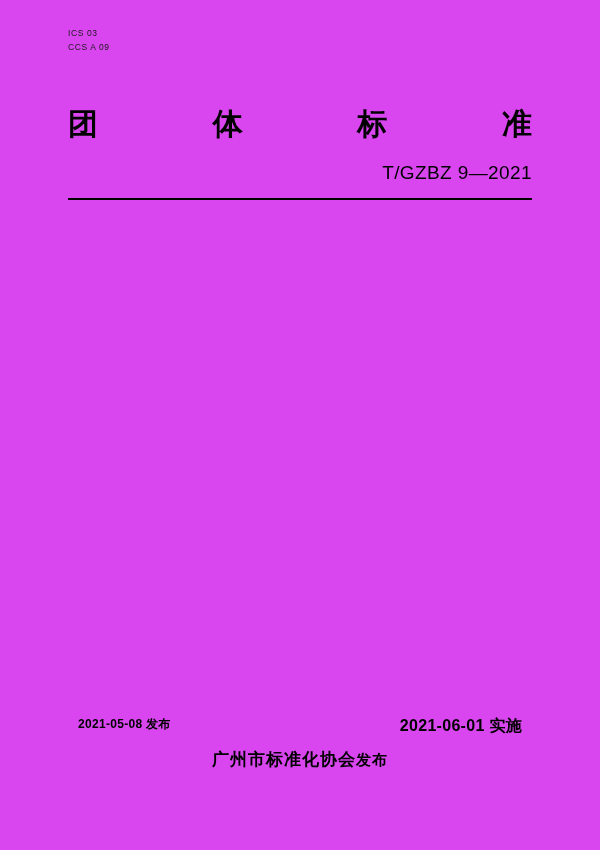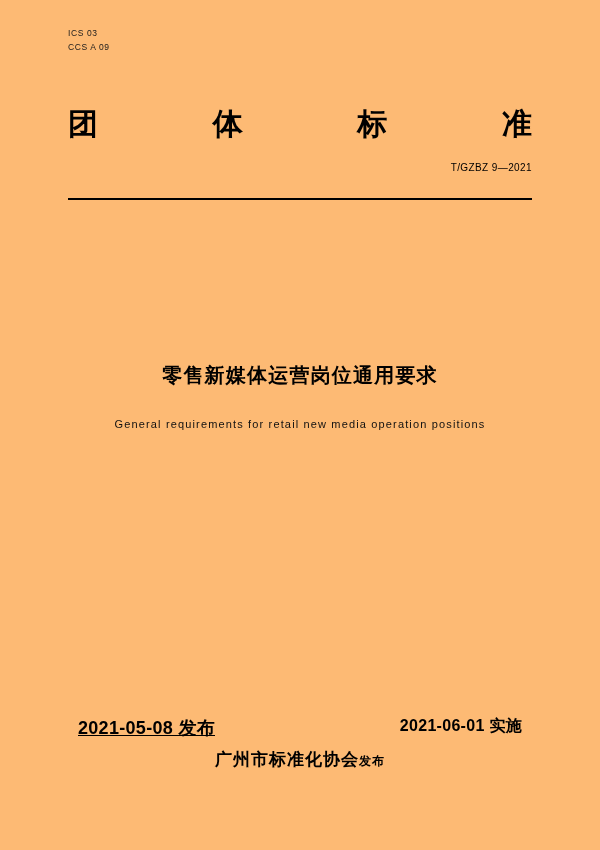--- a/index.html
+++ b/index.html
@@ -15,21 +15,21 @@
     position: relative;
     overflow: hidden;
   }
 
   .page {
     position: absolute;
     top: 0;
     left: 0;
     width: 600px;
     height: 850px;
-    background: #fdba74;
+    background: #d946ef;
   }
 
   
   .codes {
     position: absolute;
     left: 68px;
     top: 26px;
     font-size: 8.5px;
     letter-spacing: 0.6px;
     line-height: 14px;
@@ -51,21 +51,21 @@
   }
   .std-type span {
     display: inline-block;
   }
 
   
   .std-number {
     position: absolute;
     right: 68px;
     top: 162px;
-    font-size: 10px;
+    font-size: 19px;
     letter-spacing: 0.4px;
     color: #000000;
   }
 
   
   .hrule {
     position: absolute;
     left: 68px;
     top: 198px;
     width: 464px;
@@ -96,24 +96,23 @@
     font-size: 11px;
     letter-spacing: 1.15px;
     color: #111111;
   }
 
   
   .date-issue {
     position: absolute;
     left: 78px;
     top: 716px;
-    font-size: 18px;
+    font-size: 12px;
     font-weight: bold;
     letter-spacing: 0.3px;
-    text-decoration: underline;
   }
   .date-effective {
     position: absolute;
     right: 78px;
     top: 716px;
     font-size: 16px;
     font-weight: bold;
     letter-spacing: 0.3px;
   }
 
@@ -122,21 +121,21 @@
     position: absolute;
     left: 0;
     top: 748px;
     width: 600px;
     text-align: center;
     font-size: 17px;
     font-weight: bold;
     letter-spacing: 1px;
   }
   .publisher .pub-verb {
-    font-size: 12px;
+    font-size: 15px;
   }
 </style>
 </head>
 <body>
 
 <div class="page">
 
   <div class="codes">
     <div>ICS 03</div>
     <div>CCS A 09</div>
@@ -146,23 +145,21 @@
     <span>团</span>
     <span>体</span>
     <span>标</span>
     <span>准</span>
   </div>
 
   <div class="std-number">T/GZBZ 9—2021</div>
 
   <div class="hrule"></div>
 
-  <div class="doc-title-cn">零售新媒体运营岗位通用要求</div>
 
-  <div class="doc-title-en">General requirements for retail new media operation positions</div>
 
   <div class="date-issue">2021-05-08 发布</div>
   <div class="date-effective">2021-06-01 实施</div>
 
   <div class="publisher">
     <span>广州市标准化协会</span><span class="pub-verb">发布</span>
   </div>
 
 </div>
 

